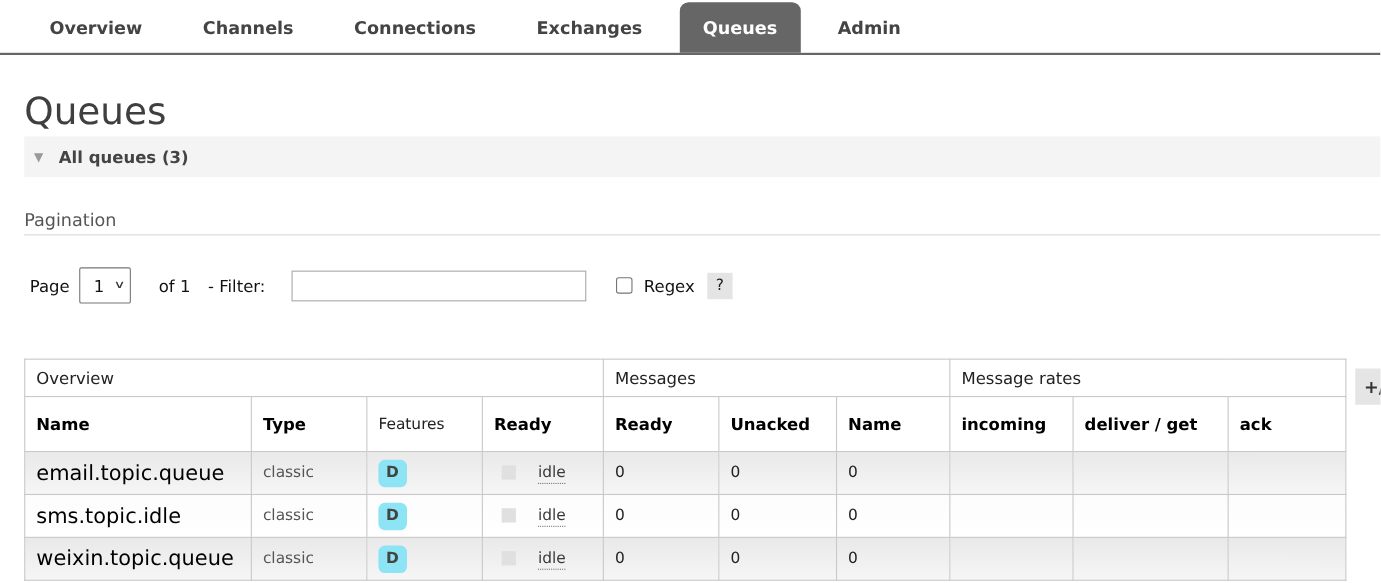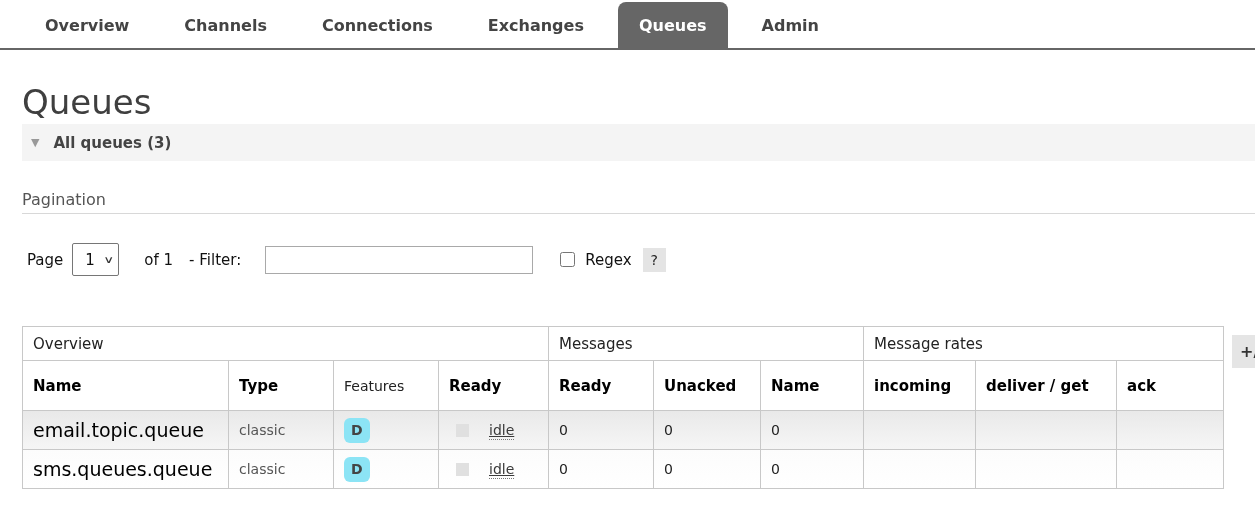--- a/index.html
+++ b/index.html
@@ -99,21 +99,20 @@
     padding: 4px 7px 5px; font-weight: bold; font-size: 14px; color: #444;
     cursor: help;
   }
   .state-square {
     display: inline-block; width: 13px; height: 13px; background: #e0e0e0;
     margin: 0 20px 0 7px; vertical-align: -2px;
   }
   .state-text {
     color: #3a3a3a; border-bottom: 1px dotted #777; padding-bottom: 1px;
     cursor: help;
-    text-decoration: underline;
   }
   td.num { text-align: right; color: #222; padding-right: 13px; }
 
   button.plus-minus {
     position: absolute; left: 1210px; top: 9px;
     background: #e5e5e5; border: none; padding: 7px 8px;
     font-family: inherit; font-weight: bold; font-size: 16px; color: #333;
     white-space: nowrap; cursor: pointer;
   }
 </style>
@@ -207,21 +206,33 @@
           <td class="features"><span class="badge">D</span></td>
           <td class="state"><span class="state-square"></span><span class="state-text">idle</span></td>
           <td class="num">0</td>
           <td class="num">0</td>
           <td class="num">0</td>
           <td class="rate"></td>
           <td class="rate"></td>
           <td class="rate"></td>
         </tr>
         <tr class="even">
-          <td class="name">sms.queues.queue</td>
+          <td class="name">sms.topic.idle</td>
+          <td class="type">classic</td>
+          <td class="features"><span class="badge">D</span></td>
+          <td class="state"><span class="state-square"></span><span class="state-text">idle</span></td>
+          <td class="num">0</td>
+          <td class="num">0</td>
+          <td class="num">0</td>
+          <td class="rate"></td>
+          <td class="rate"></td>
+          <td class="rate"></td>
+        </tr>
+        <tr class="odd">
+          <td class="name">weixin.topic.queue</td>
           <td class="type">classic</td>
           <td class="features"><span class="badge">D</span></td>
           <td class="state"><span class="state-square"></span><span class="state-text">idle</span></td>
           <td class="num">0</td>
           <td class="num">0</td>
           <td class="num">0</td>
           <td class="rate"></td>
           <td class="rate"></td>
           <td class="rate"></td>
         </tr>

